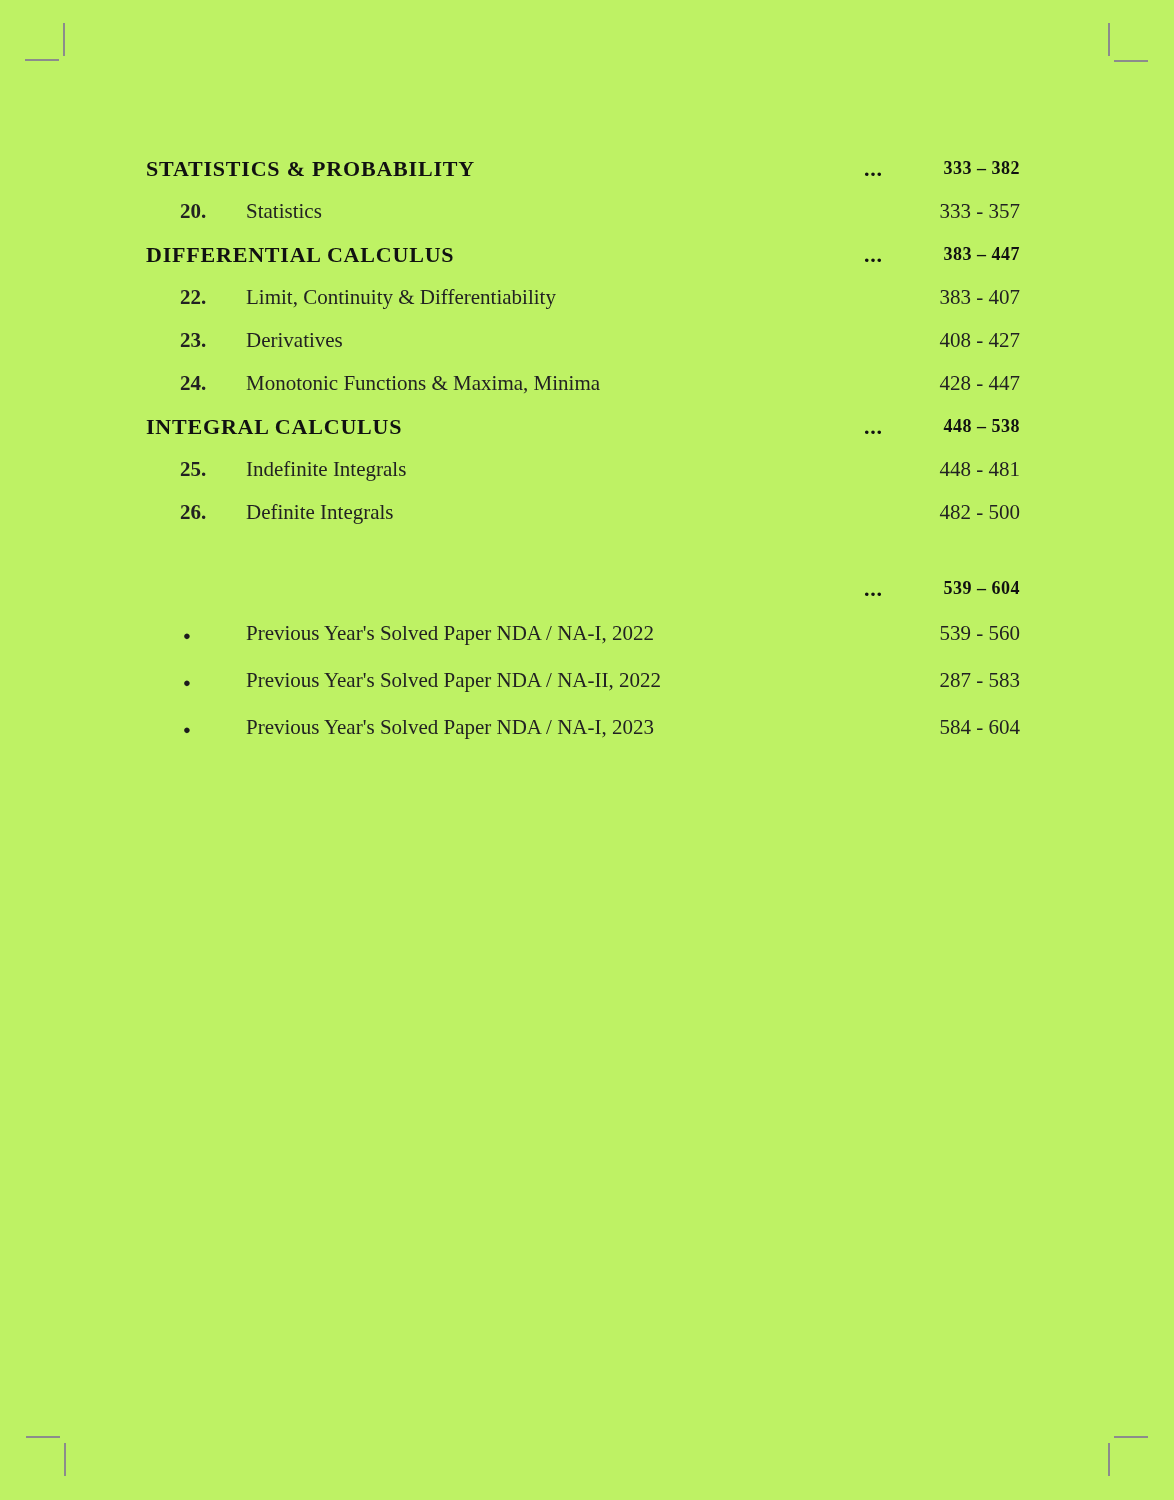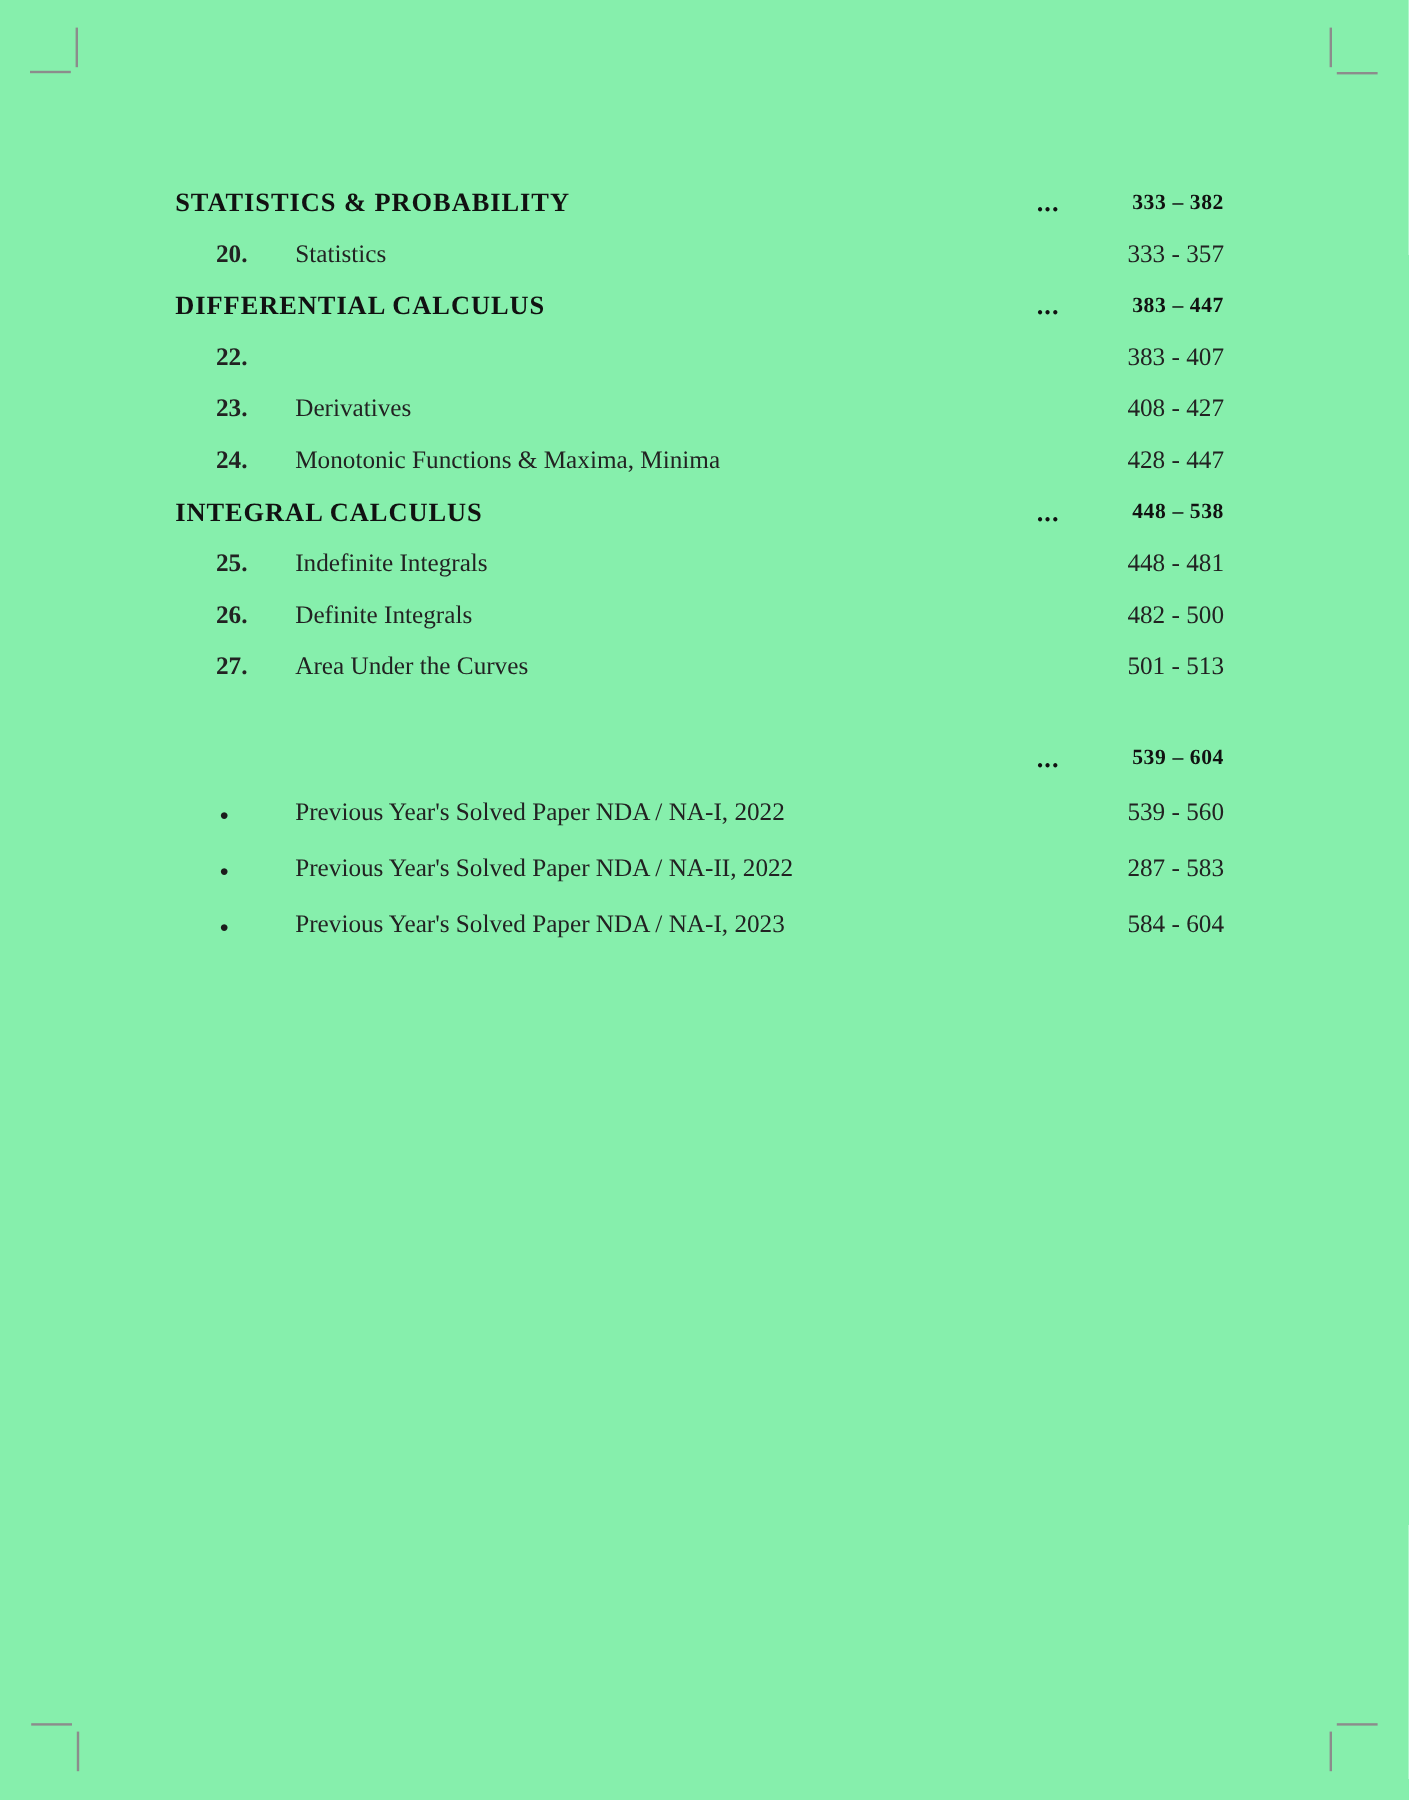--- a/index.html
+++ b/index.html
@@ -1,20 +1,20 @@
 <!DOCTYPE html>
 <html><head>
 <meta charset="utf-8">
 <style>
   html, body { margin: 0; padding: 0; background: #ffffff; }
   .page {
     position: relative;
     width: 1174px;
     height: 1500px;
-    background: #86efac;
+    background: #bef264;
     font-family: "Liberation Serif", "DejaVu Serif", serif;
     color: #1c1c1c;
     overflow: hidden;
   }
   
   .mark { position: absolute; background: #8c8c8c; }
   .tl-v { left: 63px;   top: 23px;   width: 2px;  height: 33px; }
   .tl-h { left: 25px;   top: 59px;   width: 34px; height: 2px; }
   .tr-v { left: 1108px; top: 23px;   width: 2px;  height: 33px; }
   .tr-h { left: 1114px; top: 60px;   width: 34px; height: 2px; }
@@ -93,20 +93,21 @@
 
     <div class="row section">
       <span class="stitle">DIFFERENTIAL CALCULUS</span>
       <span class="spacer"></span>
       <span class="dots">...</span>
       <span class="range">383 – 447</span>
     </div>
 
     <div class="row item">
       <span class="numcol">22.</span>
+      <span class="ititle">Limit, Continuity &amp; Differentiability</span>
       <span class="spacer"></span>
       <span class="range">383 - 407</span>
     </div>
 
     <div class="row item">
       <span class="numcol">23.</span>
       <span class="ititle">Derivatives</span>
       <span class="spacer"></span>
       <span class="range">408 - 427</span>
     </div>
@@ -132,26 +133,20 @@
       <span class="range">448 - 481</span>
     </div>
 
     <div class="row item">
       <span class="numcol">26.</span>
       <span class="ititle">Definite Integrals</span>
       <span class="spacer"></span>
       <span class="range">482 - 500</span>
     </div>
 
-    <div class="row item">
-      <span class="numcol">27.</span>
-      <span class="ititle">Area Under the Curves</span>
-      <span class="spacer"></span>
-      <span class="range">501 - 513</span>
-    </div>
 
 
     <div class="row section gap-before">
       <span class="spacer"></span>
       <span class="dots">...</span>
       <span class="range">539 – 604</span>
     </div>
 
     <div class="row bullet-row">
       <span class="numcol bulletcol"><span class="bullet">●</span></span>

